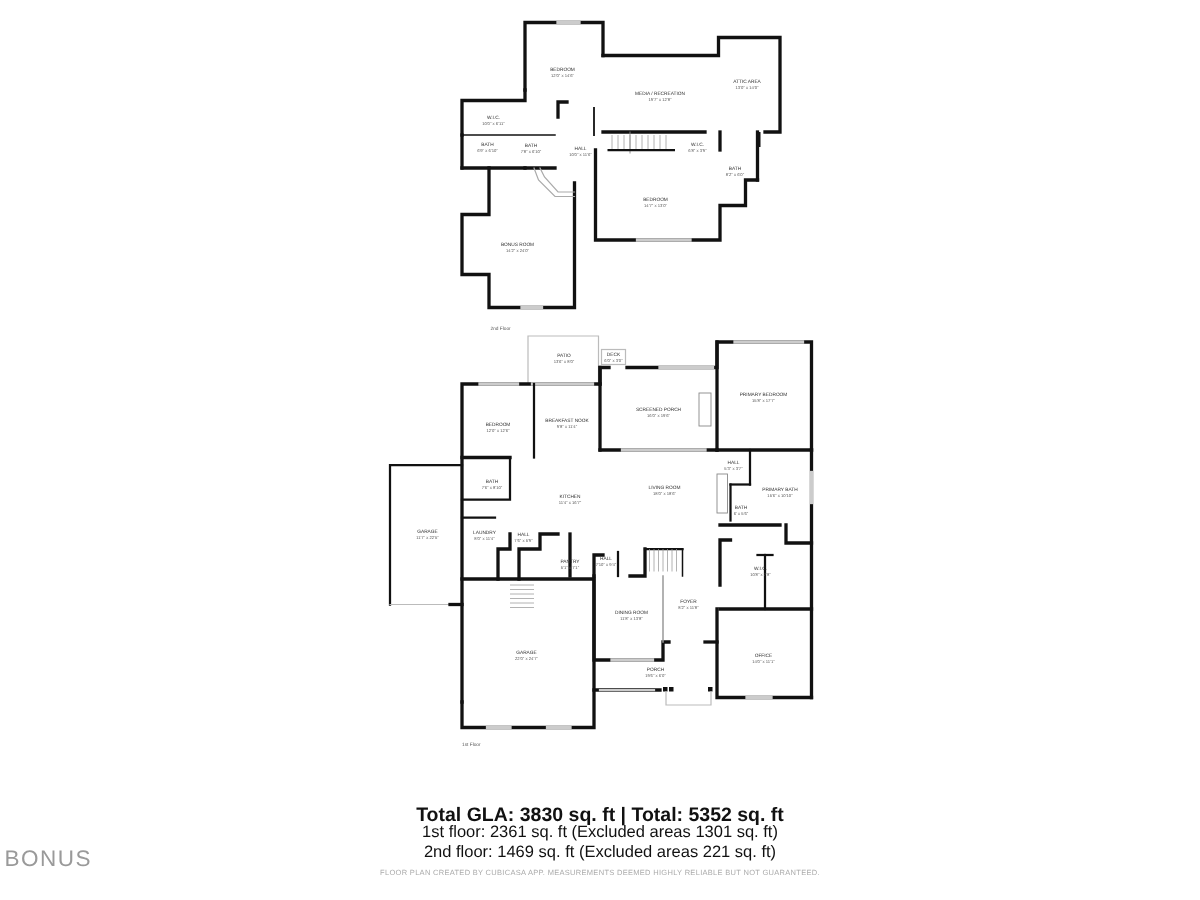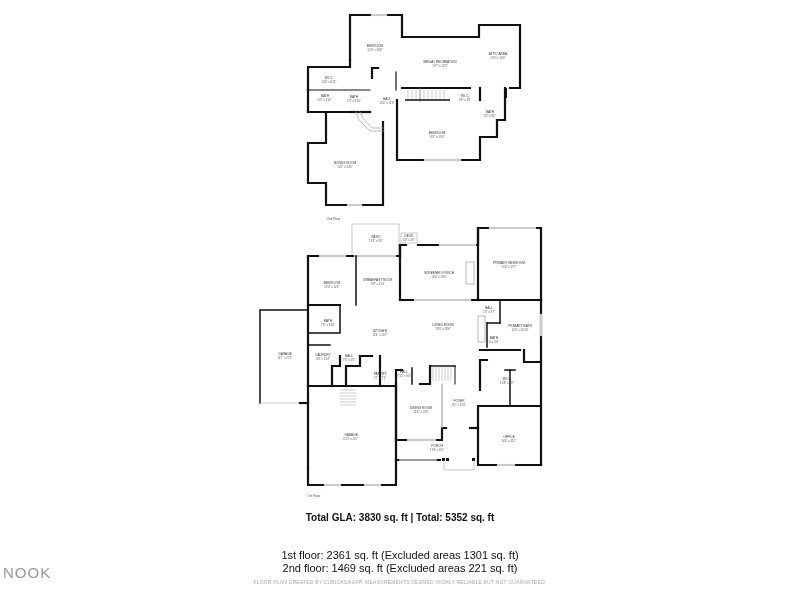--- a/index.html
+++ b/index.html
@@ -2,21 +2,21 @@
 <html><head>
 <meta charset="utf-8">
 <style>
   html,body{margin:0;padding:0;background:#fff;}
   body{width:800px;height:600px;position:relative;overflow:hidden;font-family:"Liberation Sans",sans-serif;}
   #plan{position:absolute;left:0;top:0;width:800px;height:600px;}
   .room-label{font-family:"Liberation Sans",sans-serif;font-size:3.2px;fill:#333;text-anchor:middle;}
   .room-dim{font-family:"Liberation Sans",sans-serif;font-size:2.8px;fill:#555;text-anchor:middle;}
   .floor-label{font-family:"Liberation Sans",sans-serif;font-size:3.2px;fill:#555;}
   .summary{position:absolute;left:0;width:800px;text-align:center;color:#111;}
-  .s-total{top:512px;font-size:10px;font-weight:bold;}
+  .s-total{top:535px;font-size:13px;font-weight:bold;}
   .s-line{font-size:11px;}
   .s-1{top:549px;}
   .s-2{top:562px;}
   .s-disclaimer{top:579px;font-size:5px;color:#aaa;letter-spacing:0.2px;}
   .watermark{position:absolute;left:3px;top:564px;font-size:15px;color:#9a9a9a;letter-spacing:1px;font-family:"Liberation Sans",sans-serif;}
 </style>
 </head>
 <body>
 
 <svg id="plan" viewBox="0 0 800 600" xmlns="http://www.w3.org/2000/svg">
@@ -231,13 +231,13 @@
     <text class="room-label" x="509" y="438">OFFICE</text>
     <text class="room-dim" x="509" y="442">14'0" x 11'1"</text>
     <text class="floor-label" x="308" y="497">1st Floor</text>
   </g>
 </svg>
 
 <div class="summary s-total">Total GLA: 3830 sq. ft | Total: 5352 sq. ft</div>
 <div class="summary s-line s-1">1st floor: 2361 sq. ft (Excluded areas 1301 sq. ft)</div>
 <div class="summary s-line s-2">2nd floor: 1469 sq. ft (Excluded areas 221 sq. ft)</div>
 <div class="summary s-disclaimer">FLOOR PLAN CREATED BY CUBICASA APP. MEASUREMENTS DEEMED HIGHLY RELIABLE BUT NOT GUARANTEED.</div>
-<div class="watermark">NOOK</div>
+<div class="watermark">BONUS</div>
 
 </body></html>

